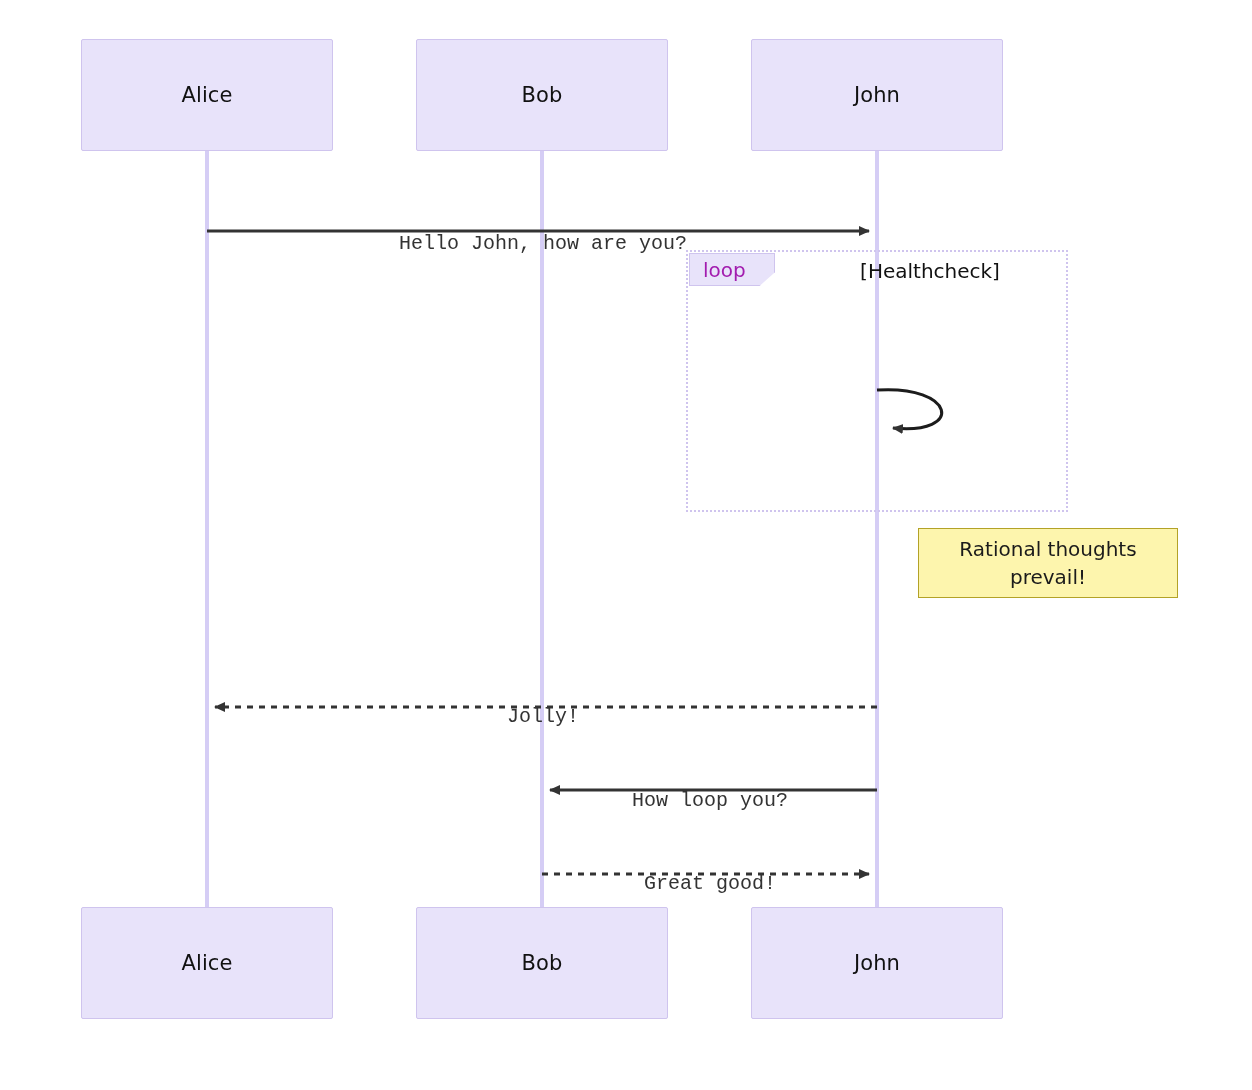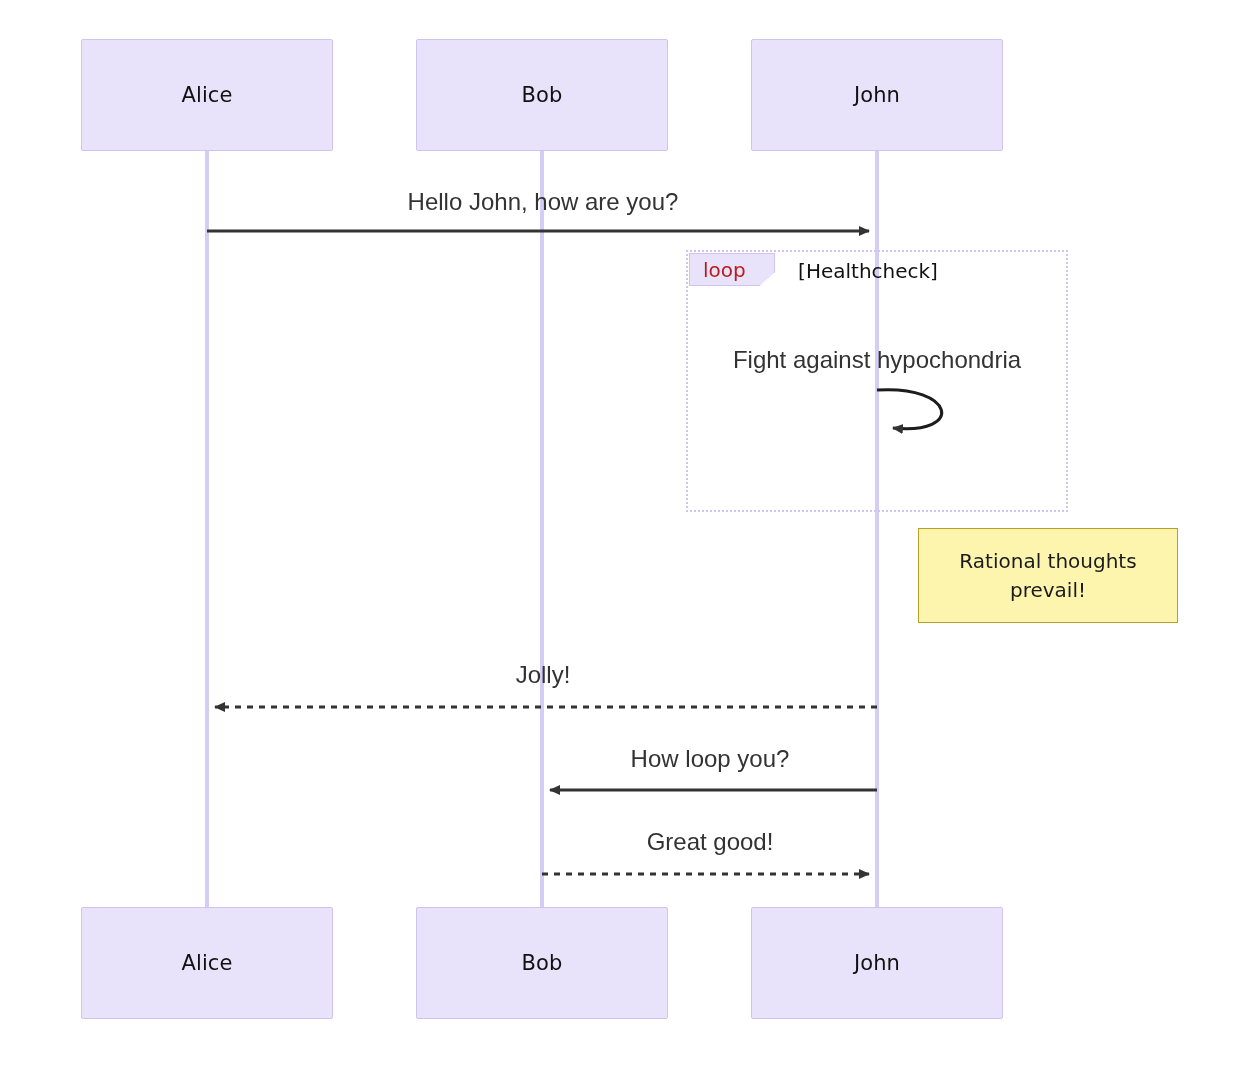--- a/index.html
+++ b/index.html
@@ -35,26 +35,27 @@
     justify-content: center;
   }
   .actor-label {
     font-family: "DejaVu Sans", sans-serif;
     font-size: 21px;
     color: #111111;
     letter-spacing: 0.1px;
   }
   .msg-label {
     position: absolute;
-    font-family: Liberation Sans, sans-serif;
-    font-size: 24px;
+    font-family: Liberation Mono, monospace;
+    font-size: 20px;
     color: #333333;
     white-space: nowrap;
     transform: translateX(-50%);
     text-align: center;
+    margin-top: 44px;
   }
   .loop-box {
     position: absolute;
     box-sizing: border-box;
     border: 2px dotted #cfc4ee;
     background: transparent;
   }
   .loop-tab {
     position: absolute;
     box-sizing: border-box;
@@ -62,21 +63,21 @@
     border: 1px solid #cfc4ee;
     display: flex;
     align-items: center;
     padding-left: 13px;
     -webkit-clip-path: polygon(0 0, 100% 0, 100% 58%, 82% 100%, 0 100%);
     clip-path: polygon(0 0, 100% 0, 100% 58%, 82% 100%, 0 100%);
   }
   .loop-tab-label {
     font-family: "DejaVu Sans", sans-serif;
     font-size: 20px;
-    color: #b91c1c;
+    color: #a21caf;
   }
   .loop-cond {
     position: absolute;
     font-family: "DejaVu Sans", sans-serif;
     font-size: 20px;
     color: #111111;
     white-space: nowrap;
     transform: translateX(-50%);
   }
   .note-box {
@@ -144,29 +145,28 @@
     <span class="actor-label">Bob</span>
   </div>
   <div class="actor-box" style="left:751px; top:907px; width:252px; height:112px;">
     <span class="actor-label">John</span>
   </div>
 
   <div class="loop-box" style="left:686px; top:250px; width:382px; height:262px;"></div>
   <div class="loop-tab" style="left:689px; top:253px; width:86px; height:33px;">
     <span class="loop-tab-label">loop</span>
   </div>
-  <div class="loop-cond" style="left:868px; top:259px;">[Healthcheck]</div>
+  <div class="loop-cond" style="left:930px; top:259px;">[Healthcheck]</div>
 
   <div class="msg-label" style="left:543px; top:188px;">Hello John, how are you?</div>
 
-  <div class="msg-label" style="left:877px; top:346px;">Fight against hypochondria</div>
 
   <div class="msg-label" style="left:543px; top:661px;">Jolly!</div>
 
   <div class="msg-label" style="left:710px; top:745px;">How loop you?</div>
 
   <div class="msg-label" style="left:710px; top:828px;">Great good!</div>
 
-  <div class="note-box" style="left:918px; top:528px; width:260px; height:95px;">
+  <div class="note-box" style="left:918px; top:528px; width:260px; height:70px;">
     <span class="note-text">Rational thoughts prevail!</span>
   </div>
 
 </div>
 
 </body></html>

